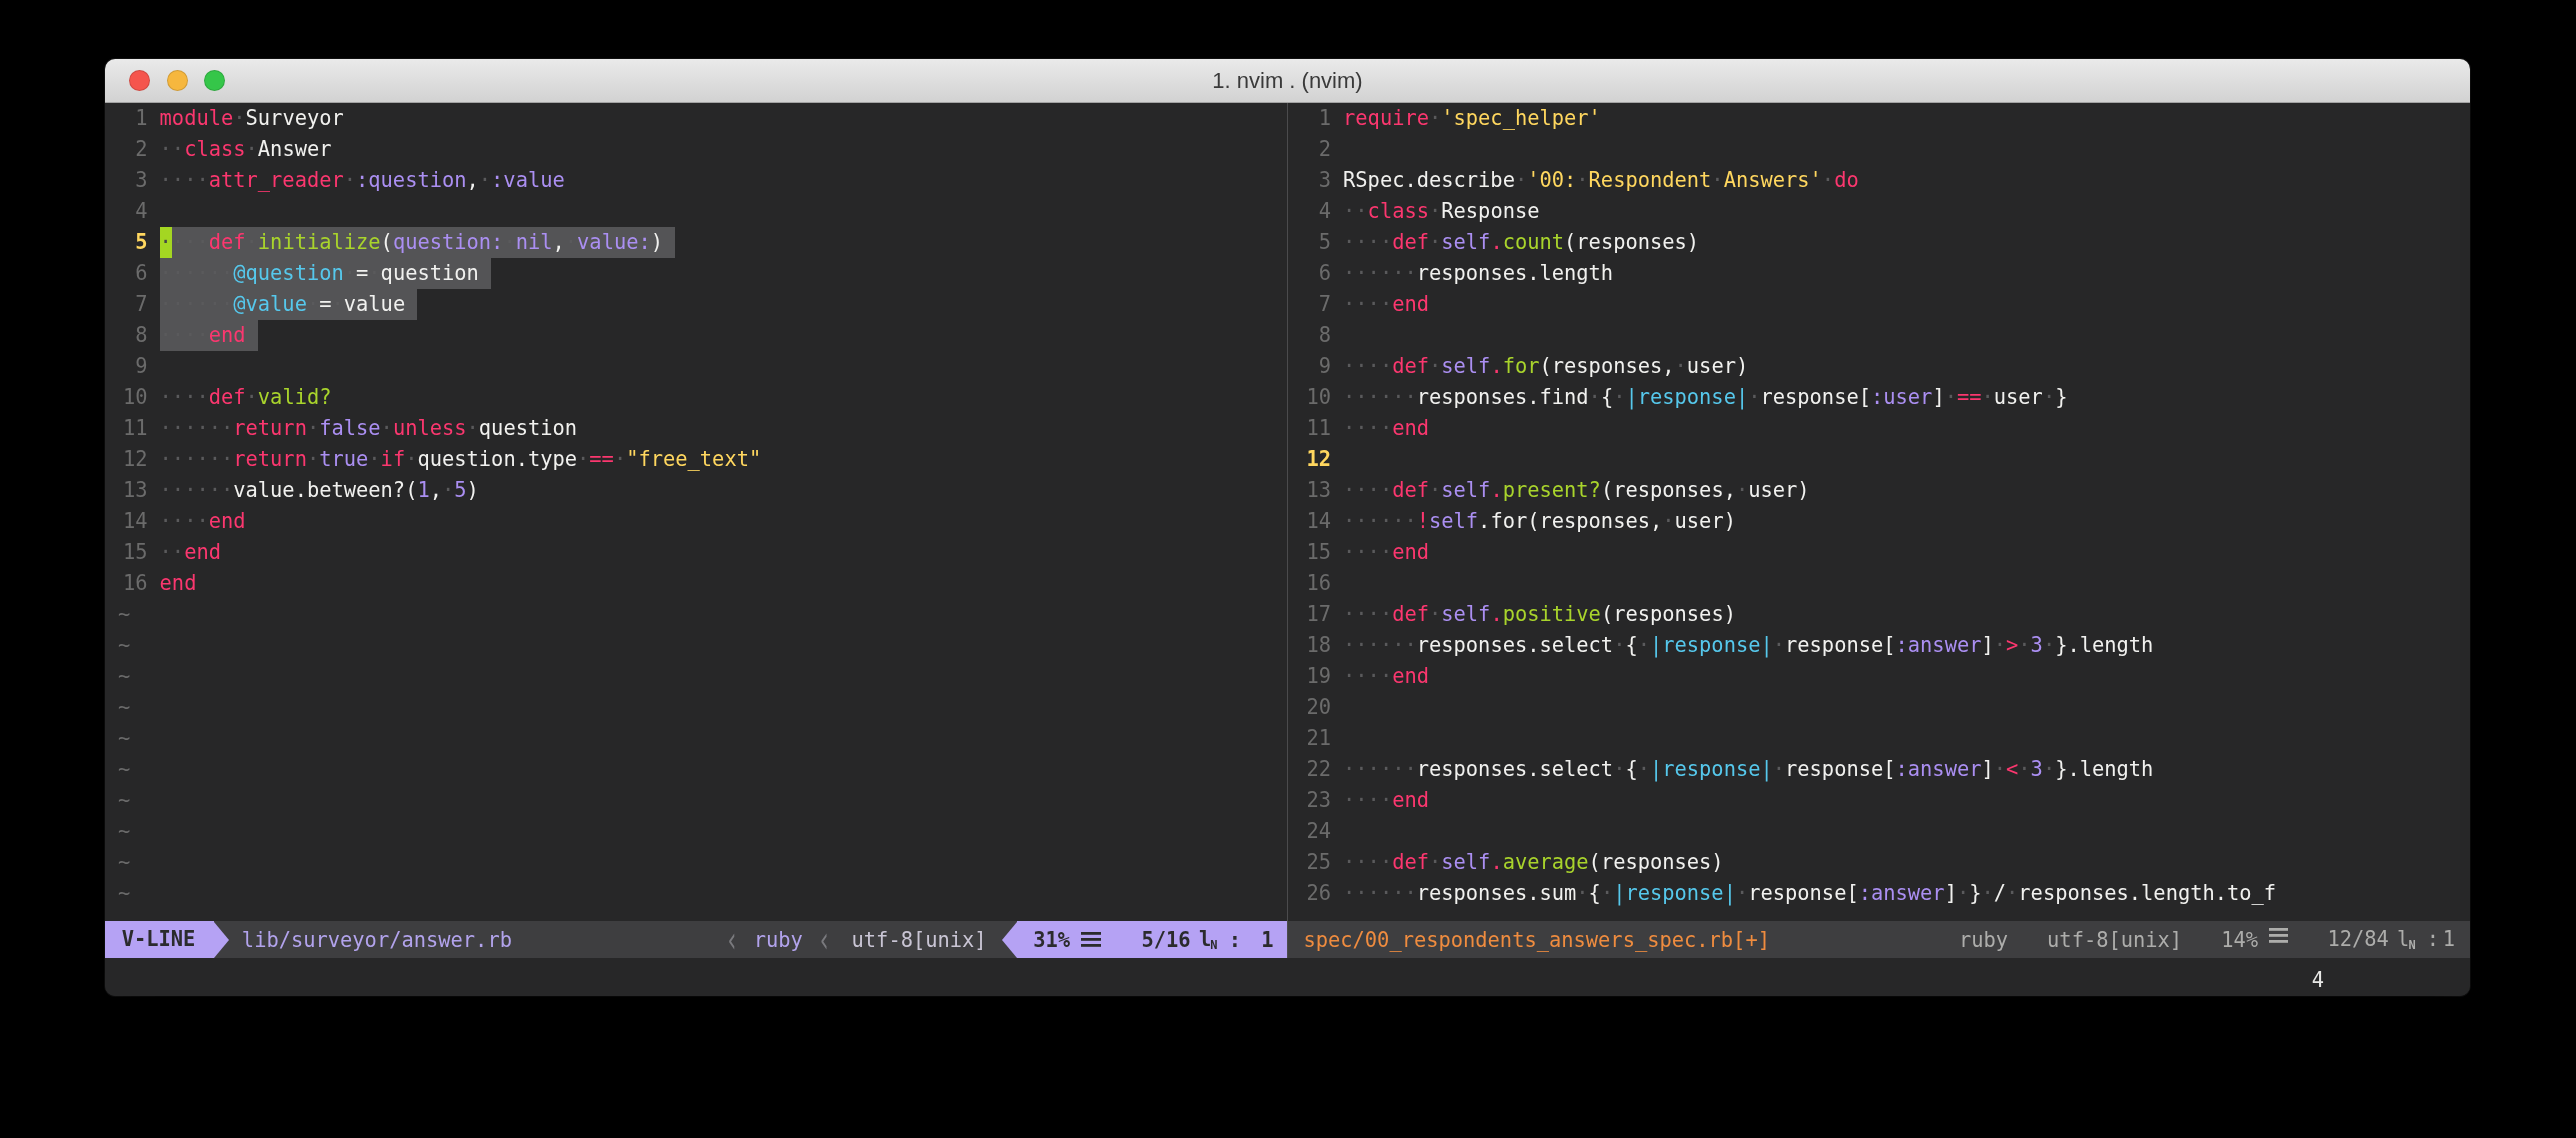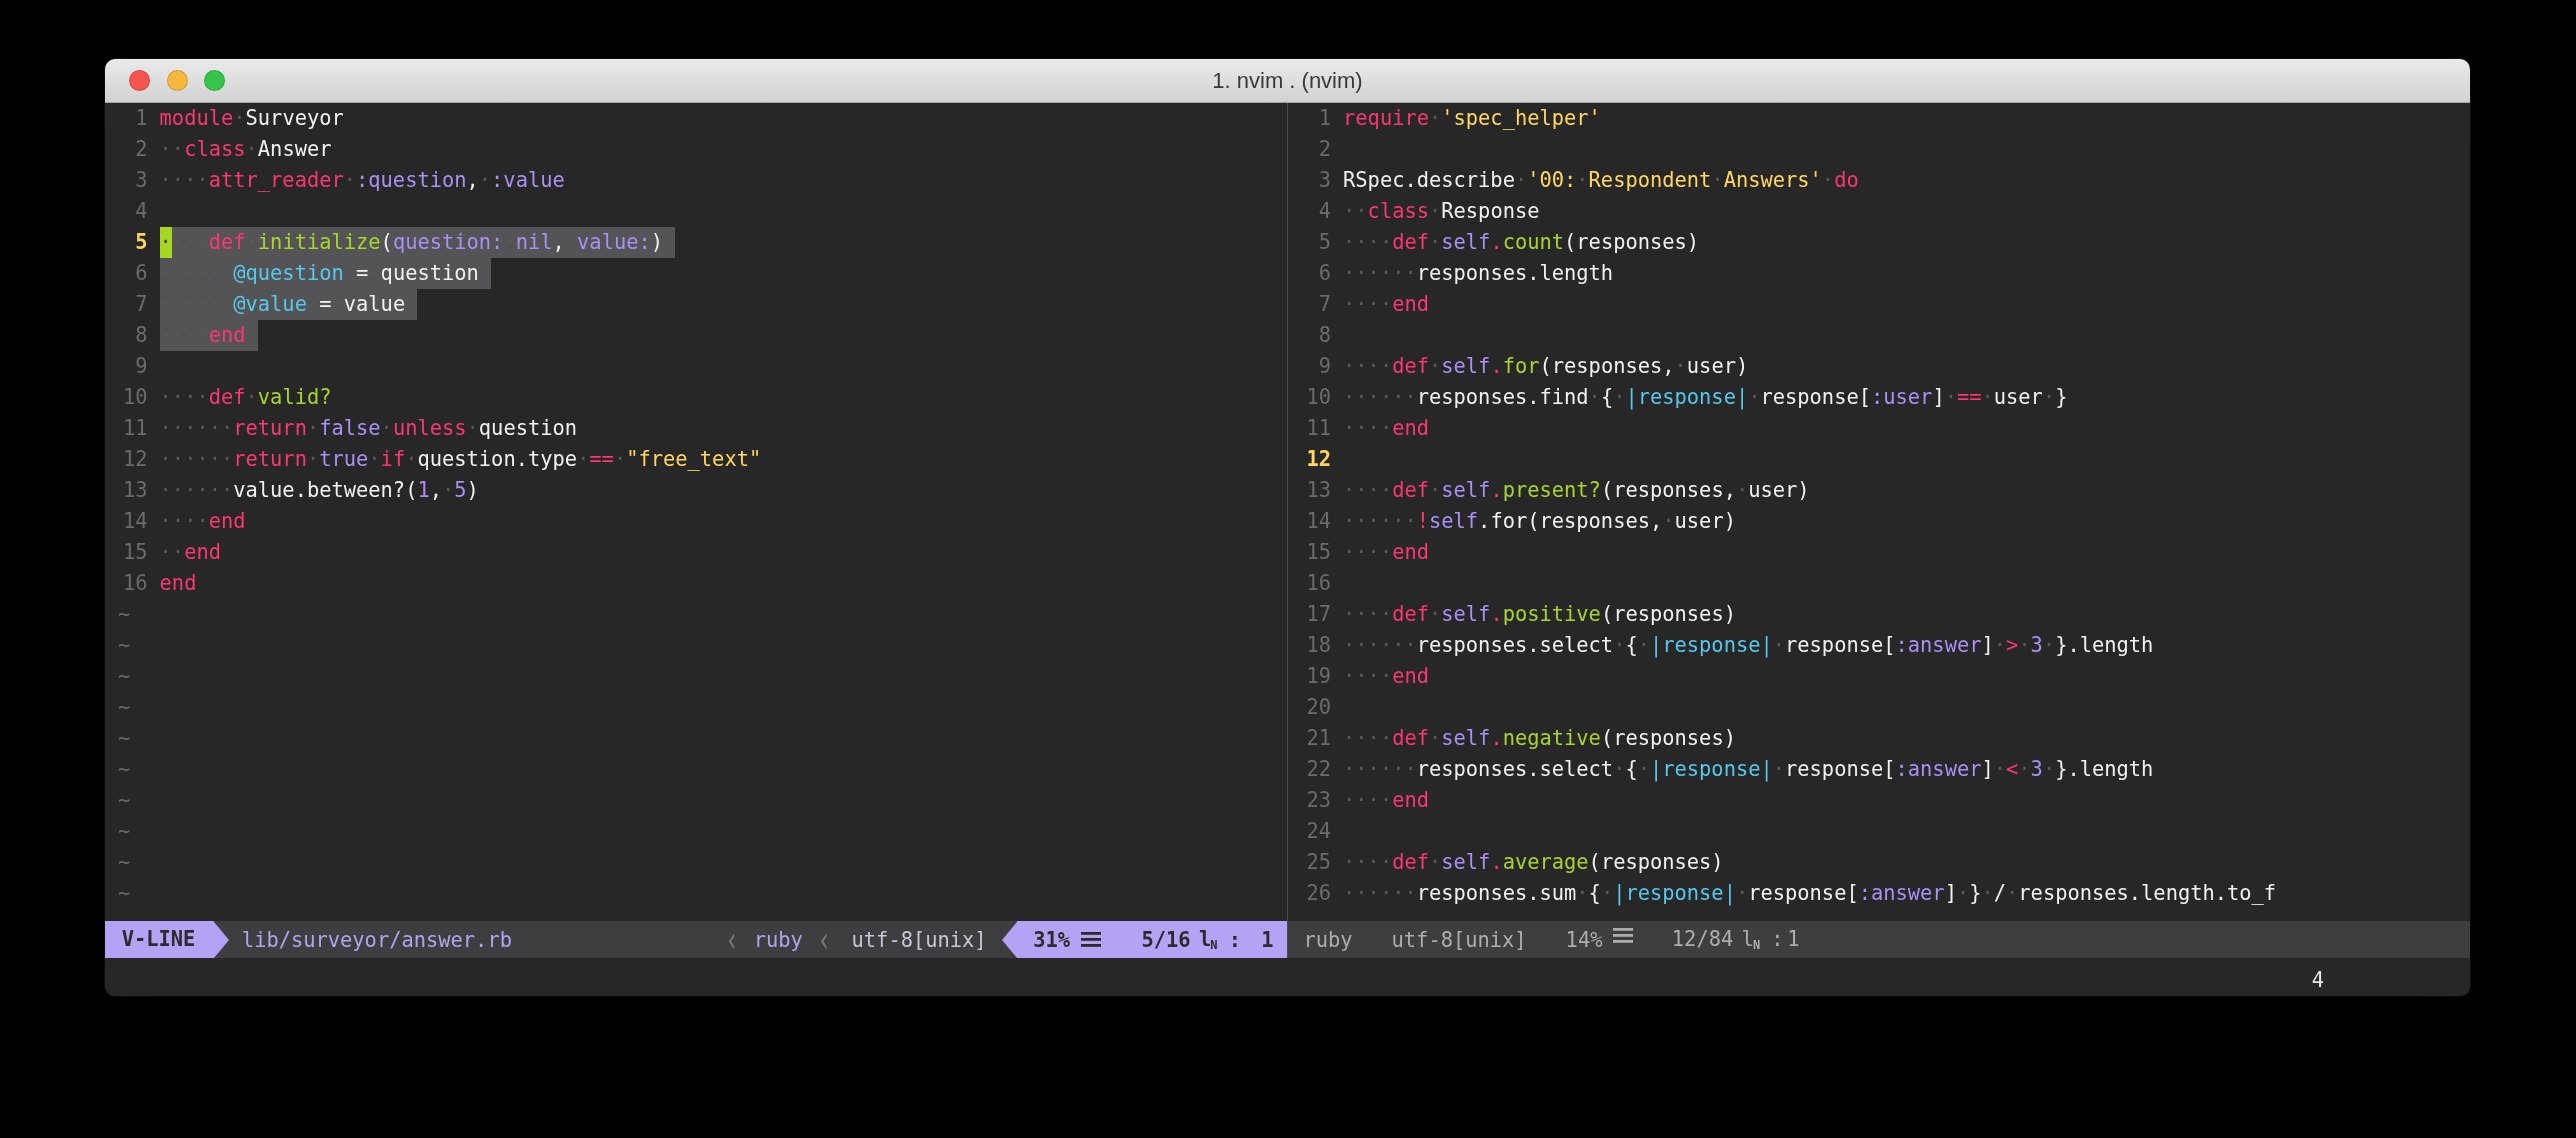--- a/index.html
+++ b/index.html
@@ -164,28 +164,29 @@
           <div class="row"><span class="ln">11</span><span class="code"><span class="tk-sp">····</span><span class="tk-k">end</span></span></div>
           <div class="row"><span class="ln cur">12</span><span class="code"></span></div>
           <div class="row"><span class="ln">13</span><span class="code"><span class="tk-sp">····</span><span class="tk-k">def</span><span class="tk-sp">·</span><span class="tk-p">self</span><span class="tk-k">.</span><span class="tk-fn">present?</span><span class="tk-t">(responses,</span><span class="tk-sp">·</span><span class="tk-t">user)</span></span></div>
           <div class="row"><span class="ln">14</span><span class="code"><span class="tk-sp">······</span><span class="tk-k">!</span><span class="tk-p">self</span><span class="tk-t">.for(responses,</span><span class="tk-sp">·</span><span class="tk-t">user)</span></span></div>
           <div class="row"><span class="ln">15</span><span class="code"><span class="tk-sp">····</span><span class="tk-k">end</span></span></div>
           <div class="row"><span class="ln">16</span><span class="code"></span></div>
           <div class="row"><span class="ln">17</span><span class="code"><span class="tk-sp">····</span><span class="tk-k">def</span><span class="tk-sp">·</span><span class="tk-p">self</span><span class="tk-k">.</span><span class="tk-fn">positive</span><span class="tk-t">(responses)</span></span></div>
           <div class="row"><span class="ln">18</span><span class="code"><span class="tk-sp">······</span><span class="tk-t">responses.select</span><span class="tk-sp">·</span><span class="tk-t">{</span><span class="tk-sp">·</span><span class="tk-cy">|response|</span><span class="tk-sp">·</span><span class="tk-t">response[</span><span class="tk-p">:answer</span><span class="tk-t">]</span><span class="tk-sp">·</span><span class="tk-k">&gt;</span><span class="tk-sp">·</span><span class="tk-p">3</span><span class="tk-sp">·</span><span class="tk-t">}.length</span></span></div>
           <div class="row"><span class="ln">19</span><span class="code"><span class="tk-sp">····</span><span class="tk-k">end</span></span></div>
           <div class="row"><span class="ln">20</span><span class="code"></span></div>
-          <div class="row"><span class="ln">21</span><span class="code"><span class="tk-sp">····</span><span class="tk-k">def</span><span class="tk-sp">·</span><span class="tk-p">self</span><span class="tk-k">.</span><span class="tk-fn">negative</span><span class="tk-t">(responses)</span></span></div>
+          <div class="row"><span class="ln">21</span></div>
           <div class="row"><span class="ln">22</span><span class="code"><span class="tk-sp">······</span><span class="tk-t">responses.select</span><span class="tk-sp">·</span><span class="tk-t">{</span><span class="tk-sp">·</span><span class="tk-cy">|response|</span><span class="tk-sp">·</span><span class="tk-t">response[</span><span class="tk-p">:answer</span><span class="tk-t">]</span><span class="tk-sp">·</span><span class="tk-k">&lt;</span><span class="tk-sp">·</span><span class="tk-p">3</span><span class="tk-sp">·</span><span class="tk-t">}.length</span></span></div>
           <div class="row"><span class="ln">23</span><span class="code"><span class="tk-sp">····</span><span class="tk-k">end</span></span></div>
           <div class="row"><span class="ln">24</span><span class="code"></span></div>
           <div class="row"><span class="ln">25</span><span class="code"><span class="tk-sp">····</span><span class="tk-k">def</span><span class="tk-sp">·</span><span class="tk-p">self</span><span class="tk-k">.</span><span class="tk-fn">average</span><span class="tk-t">(responses)</span></span></div>
           <div class="row"><span class="ln">26</span><span class="code"><span class="tk-sp">······</span><span class="tk-t">responses.sum</span><span class="tk-sp">·</span><span class="tk-t">{</span><span class="tk-sp">·</span><span class="tk-cy">|response|</span><span class="tk-sp">·</span><span class="tk-t">response[</span><span class="tk-p">:answer</span><span class="tk-t">]</span><span class="tk-sp">·</span><span class="tk-t">}</span><span class="tk-sp">·</span><span class="tk-t">/</span><span class="tk-sp">·</span><span class="tk-t">responses.length.to_f</span></span></div>
         </div>
       <div class="statusline inactive">
+        <span class="seg-path">spec/00_respondents_answers_spec.rb[+]</span>
         <span class="inactive-right">
           <span>ruby</span>
           <span>utf-8[unix]</span>
           <span class="group">
             <span class="pct">14%</span>
             <span class="trigram"></span>
           </span>
           <span class="group">
             <span>12/84</span>
             <span class="lnsym"></span>

